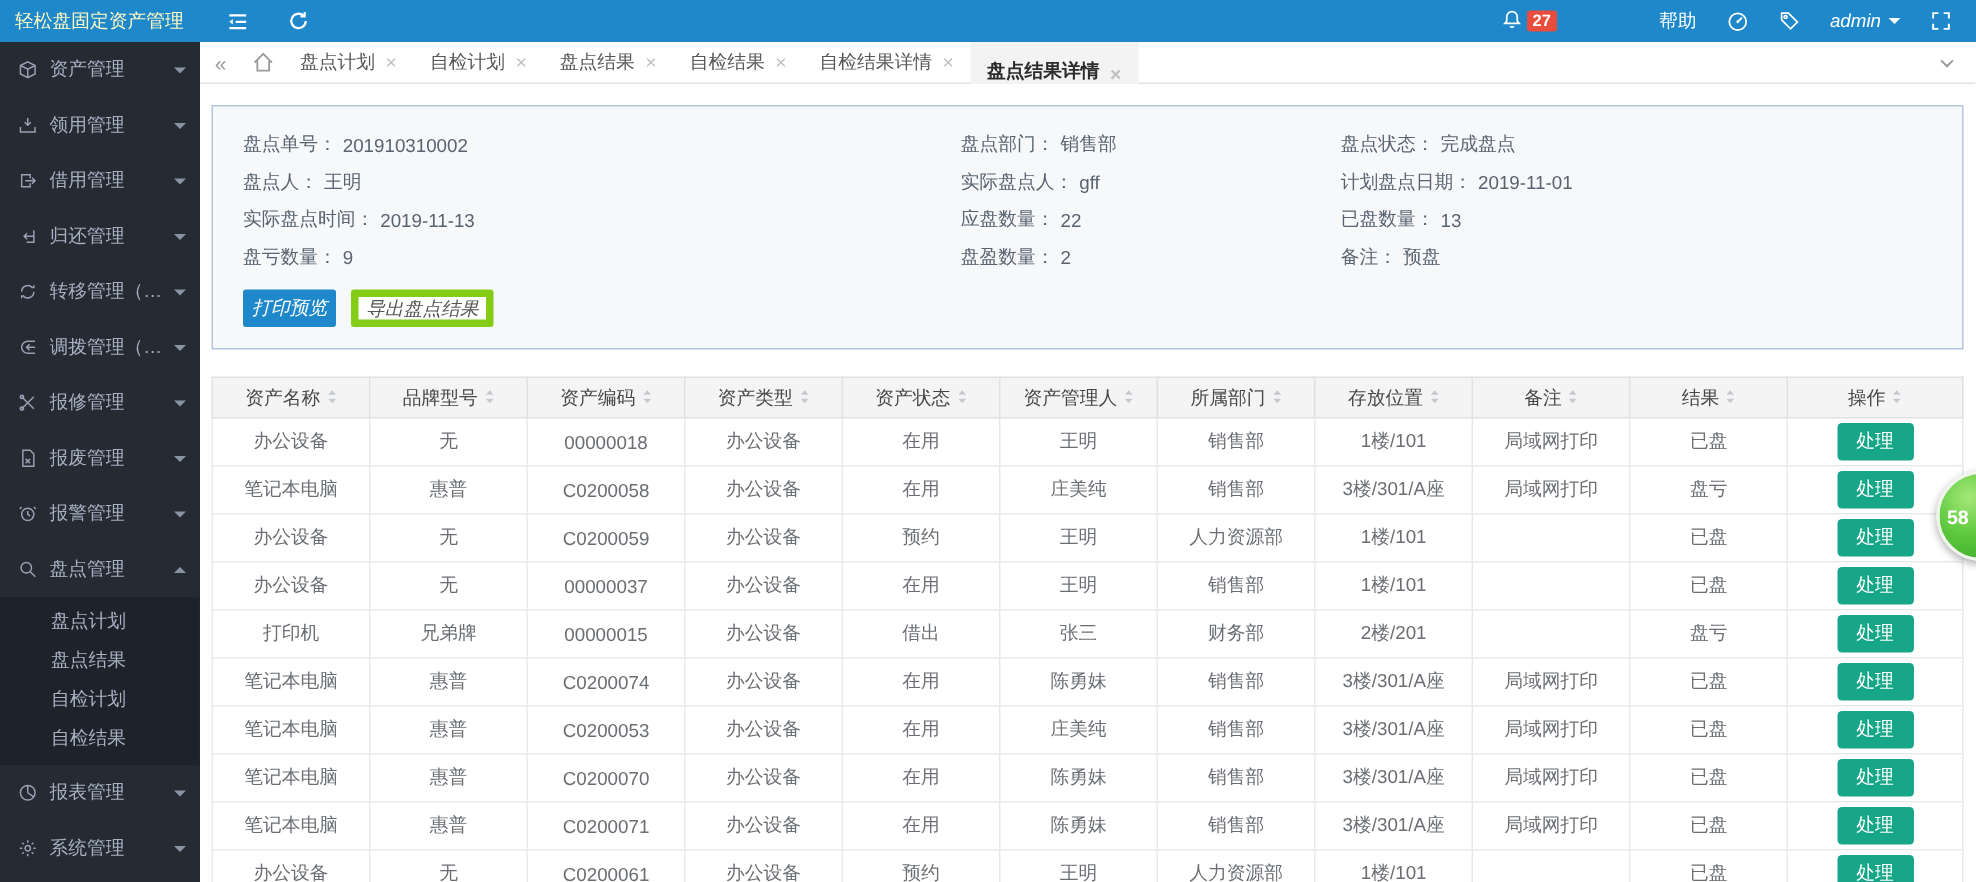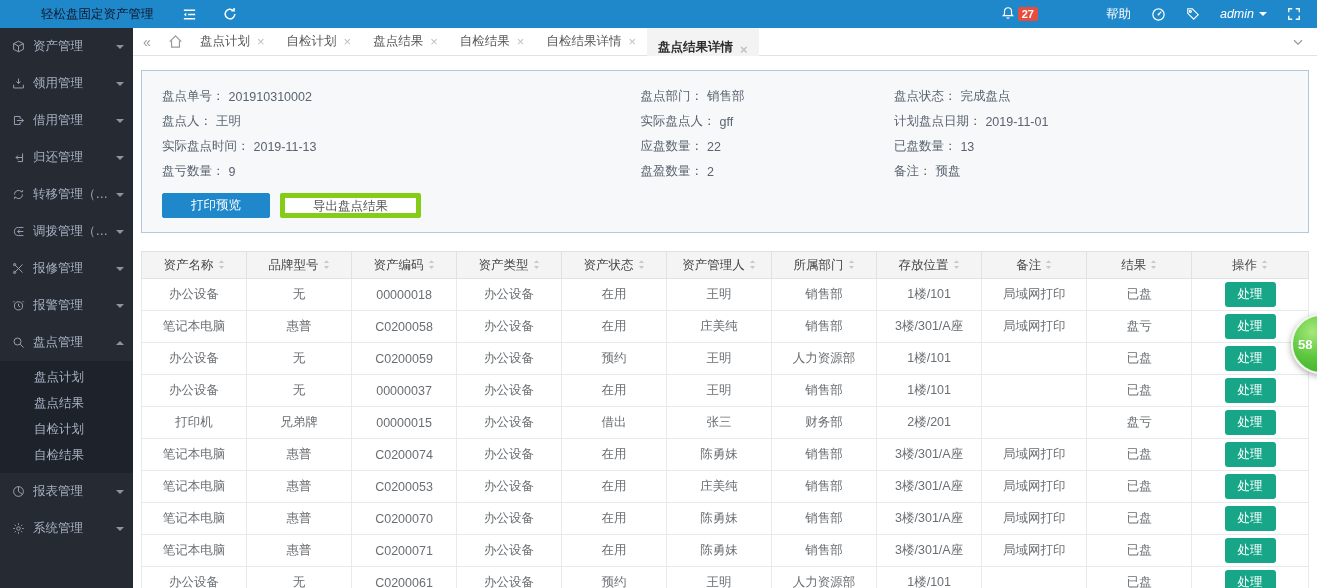--- a/index.html
+++ b/index.html
@@ -2,21 +2,21 @@
 <html><head>
 <meta charset="utf-8">
 <style>
   * { box-sizing: border-box; margin: 0; padding: 0; }
   html,body { width:1317px; height:588px; overflow:hidden;
     font-family:"Liberation Sans","DejaVu Sans",sans-serif; font-size:12px; background:#fff; }
 
   
   .navbar { position:fixed; top:0; left:0; right:0; height:28px; background:#1e88ca;
     display:flex; align-items:center; color:#fff; z-index:20; }
-  .logo { width:133px; padding-left:10px; font-size:12.5px; color:#0f172a; white-space:nowrap;margin-left:31px; }
+  .logo { width:133px; padding-left:10px; font-size:12.5px; color:#fef9c3; white-space:nowrap; }
   .nav-left { display:flex; align-items:center; gap:26px; margin-left:18px; }
   .nav-ic { display:flex; align-items:center; cursor:pointer; color:#fff; }
   .nav-right { margin-left:auto; display:flex; align-items:center; gap:20px; padding-right:16px; }
   .bell-wrap { position:relative; display:flex; align-items:center; gap:3px; cursor:pointer; }
   .badge { background:#e74c3c; color:#fff; font-size:11px; line-height:14px; padding:0 4px;
     border-radius:2px; font-weight:bold; }
   .nav-label { font-size:12.5px; cursor:pointer;margin-left:48px; }
   .user { display:flex; align-items:center; gap:5px; cursor:pointer; font-size:12.5px;font-style:italic; }
   .caret-down-w { width:0; height:0; border-left:4px solid transparent; border-right:4px solid transparent;
     border-top:4px solid #fff; }
@@ -48,22 +48,22 @@
 
   .content { padding:14px 8px 0 8px; background:#fff; }
 
   
   .panel { border:1px solid #b5c7e0; background:#f7f8fa; padding:13px 20px 14px; }
   .panel-grid { display:grid; grid-template-columns:42.5% 22.5% 35%; }
   .pfield { height:25px; display:flex; align-items:center; color:#5a6470; font-size:12.5px; }
   .pfield .plabel { white-space:nowrap; }
   .pfield .pvalue { margin-left:4px; white-space:nowrap; }
   .panel-buttons { margin-top:9px; display:flex; gap:10px; }
-  .btn { font-size:12.5px; height:25px; padding:0 28px; border-radius:2px; cursor:pointer;
-    font-family:inherit; }
+  .btn { font-size:12.5px; height:25px; padding:0 5px; border-radius:2px; cursor:pointer;
+    font-family:inherit;font-style:italic; }
   .btn-primary { background:#1e88ca; border:1px solid #1e88ca; color:#fff; }
   .btn-default { background:#fff; border:5px solid #84cc16; color:#555; }
 
   
   .table-wrap { margin-top:18px; }
   table.grid { width:100%; border-collapse:collapse; table-layout:fixed; }
   table.grid th { background:#f4f4f5; border:1px solid #dfe2e5; height:27px; font-weight:normal;
     color:#474747; font-size:12.5px; white-space:nowrap; }
   table.grid td { border:1px solid #e7e9eb; height:32px; text-align:center; color:#6b6f73;
     font-size:12.5px; white-space:nowrap; overflow:hidden; background:#fff; }
@@ -202,20 +202,30 @@
             <circle cx="3.2" cy="3.2" r="1.4"></circle>
             <circle cx="3.2" cy="12.8" r="1.4"></circle>
           </svg>
         </span>
         <span class="mlabel">报修管理</span>
         <span class="mi-caret"></span>
       </div>
       <div class="menu-item">
         <span class="micon">
           <svg width="13" height="13" viewBox="0 0 16 16" fill="none" stroke="#98a2b3" stroke-width="1.2">
+            <path d="M4 1.5h6l3 3v10H4z"></path>
+            <path d="M6.2 8.5l3.6 3.6M9.8 8.5l-3.6 3.6"></path>
+          </svg>
+        </span>
+        <span class="mlabel">报废管理</span>
+        <span class="mi-caret"></span>
+      </div>
+      <div class="menu-item">
+        <span class="micon">
+          <svg width="13" height="13" viewBox="0 0 16 16" fill="none" stroke="#98a2b3" stroke-width="1.2">
             <circle cx="8" cy="8.5" r="5"></circle>
             <path d="M8 5.8v2.7l2 1.4M3 2.5 1.5 4M13 2.5 14.5 4"></path>
           </svg>
         </span>
         <span class="mlabel">报警管理</span>
         <span class="mi-caret"></span>
       </div>
       <div class="menu-item">
         <span class="micon">
           <svg width="13" height="13" viewBox="0 0 16 16" fill="none" stroke="#98a2b3" stroke-width="1.2">

